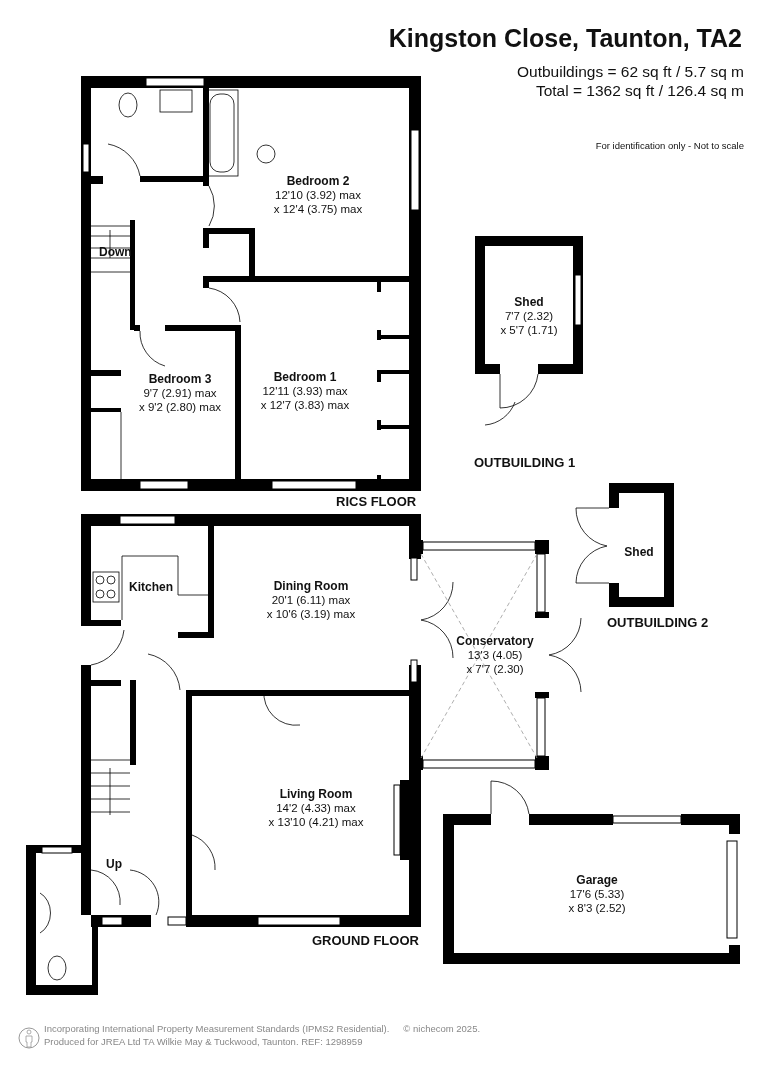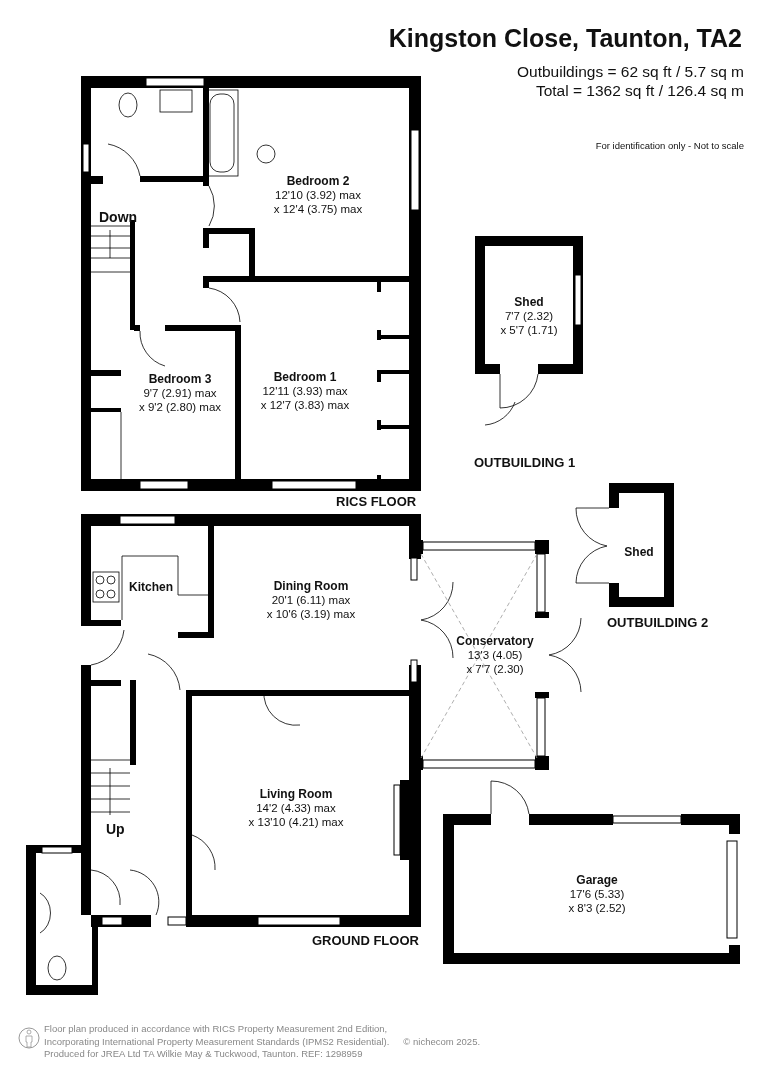--- a/index.html
+++ b/index.html
@@ -5,21 +5,21 @@
   html,body{margin:0;padding:0;background:#ffffff;}
   body{width:764px;height:1080px;position:relative;overflow:hidden;font-family:"Liberation Sans",sans-serif;color:#111;}
   .title{position:absolute;right:22px;top:24px;font-size:25px;font-weight:bold;letter-spacing:0px;text-align:right;}
   .areas{position:absolute;right:20px;top:62px;text-align:right;font-size:15.5px;line-height:19px;}
   .note{position:absolute;right:20px;top:140px;font-size:9.5px;}
   svg.plan{position:absolute;left:0;top:0;}
   .lbl{position:absolute;text-align:center;font-size:11.5px;line-height:14px;transform:translateX(-50%);white-space:nowrap;}
   .lbl .n{font-weight:bold;font-size:12px;display:block;}
   .lbl .d{display:block;}
   .floor{position:absolute;font-weight:bold;font-size:13px;white-space:nowrap;}
-  .small{position:absolute;font-weight:bold;font-size:14px;}
+  .small{position:absolute;font-weight:bold;font-size:12px;margin-top:36px;}
   .footer{position:absolute;left:44px;top:1023px;font-size:9.5px;line-height:12.5px;color:#888;}
   .footer .copy{margin-left:14px;}
   .person{position:absolute;left:18px;top:1024px;}
 </style>
 </head>
 <body>
 
 <div class="title">Kingston Close, Taunton, TA2</div>
 <div class="areas">
   <div>Outbuildings = 62 sq ft / 5.7 sq m</div>
@@ -264,36 +264,35 @@
 <div class="lbl" style="left:495px;top:634px;">
   <span class="n">Conservatory</span>
   <span class="d">13'3 (4.05)</span>
   <span class="d">x 7'7 (2.30)</span>
 </div>
 <div class="lbl" style="left:639px;top:545px;">
   <span class="n">Shed</span>
 </div>
 <div class="floor" style="left:607px;top:615px;">OUTBUILDING 2</div>
 
-<div class="lbl" style="left:296px;top:787px;">
+<div class="lbl" style="left:316px;top:787px;">
   <span class="n">Living Room</span>
   <span class="d">14'2 (4.33) max</span>
   <span class="d">x 13'10 (4.21) max</span>
 </div>
 <div class="small" style="left:106px;top:821px;">Up</div>
 <div class="floor" style="left:312px;top:933px;">GROUND FLOOR</div>
 
 <div class="lbl" style="left:597px;top:873px;">
   <span class="n">Garage</span>
   <span class="d">17'6 (5.33)</span>
   <span class="d">x 8'3 (2.52)</span>
 </div>
 
 <svg class="person" width="22" height="28" viewBox="0 0 22 28">
   <circle cx="11" cy="14" r="10" fill="none" stroke="#999" stroke-width="1"></circle>
   <circle cx="11" cy="8" r="2" fill="none" stroke="#999" stroke-width="0.8"></circle>
   <path d="M8 12 h6 v6 h-1 v5 h-4 v-5 h-1 z" fill="none" stroke="#999" stroke-width="0.8"></path>
 </svg>
 <div class="footer">
-  <div>Floor plan produced in accordance with RICS Property Measurement 2nd Edition,</div>
   <div><span>Incorporating International Property Measurement Standards (IPMS2 Residential).</span><span class="copy">© nichecom 2025.</span></div>
   <div>Produced for JREA Ltd TA Wilkie May &amp; Tuckwood, Taunton.   REF:   1298959</div>
 </div>
 
 </body></html>

